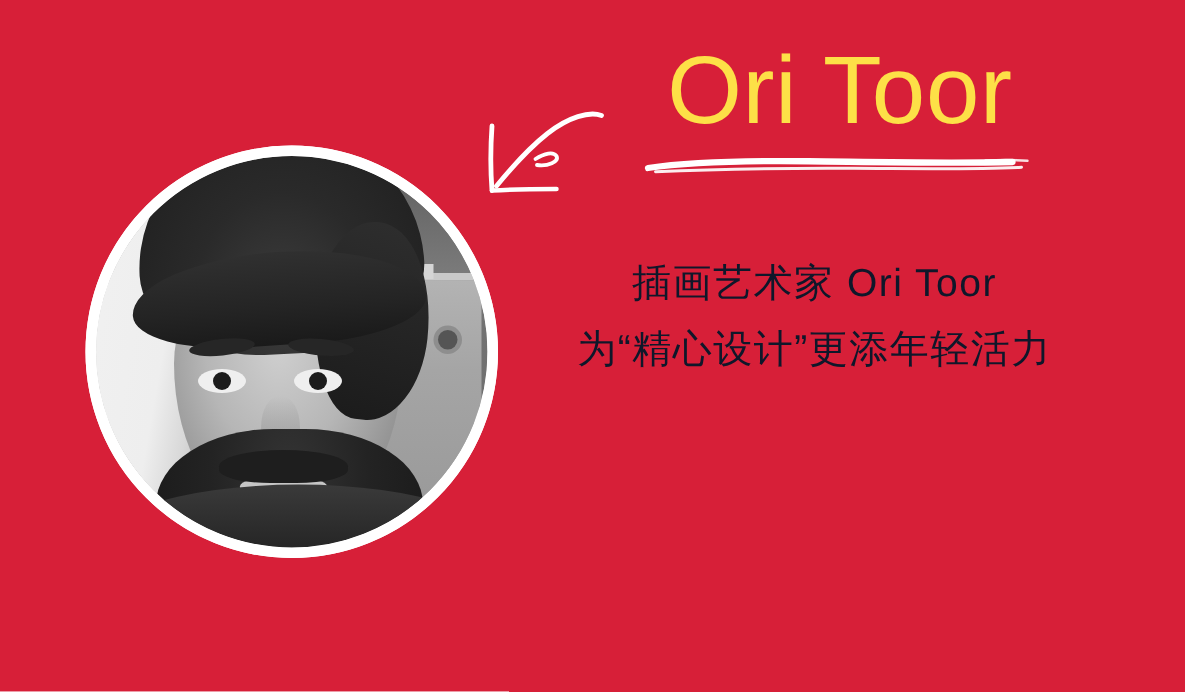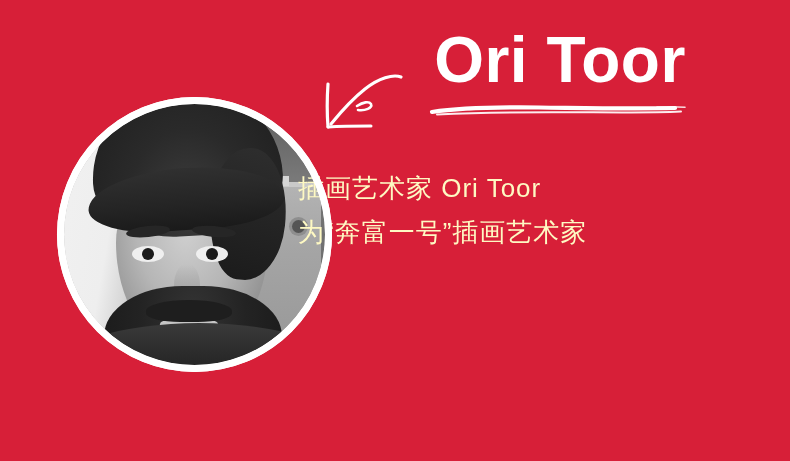--- a/index.html
+++ b/index.html
@@ -232,42 +232,43 @@
 
   
   .title-block {
     position: absolute;
     left: 360px;
     top: 28px;
     width: 400px;
     text-align: center;
   }
   .title {
-    color: #ffffff;
+    color: #fde047;
     font-size: 64px;
-    font-weight: bold;
+    font-weight: normal;
     letter-spacing: 0.5px;
     line-height: 1.0;
     margin: 0;
     white-space: nowrap;
   }
   .underline {
     display: block;
     margin: 10px auto 0;
     width: 262px;
     height: 16px;
   }
 
   
   .body-text {
     position: absolute;
     left: 298px;
     top: 166px;
     width: 490px;
-    color: #fef9c3;
+    text-align: center;
+    color: #0f172a;
   }
   .body-line {
     font-size: 26px;
     font-weight: 300;
     line-height: 44px;
     letter-spacing: 1px;
     white-space: nowrap;
   }
 </style>
 </head>
@@ -314,16 +315,16 @@
     <svg class="underline" viewBox="0 0 262 16" preserveAspectRatio="none">
       <path d="M3 10 C 30 6, 70 5, 110 5.5 C 155 6, 200 7, 246 6" stroke="#ffffff" stroke-width="4.2" fill="none" stroke-linecap="round"></path>
       <path d="M8 12.5 C 50 10.5, 96 10, 140 10.2 C 186 10.4, 222 11, 252 9.5" stroke="#ffffff" stroke-width="2" fill="none" stroke-linecap="round" opacity="0.92"></path>
       <path d="M40 7.6 C 90 5.4, 150 5, 205 6.2" stroke="#ffffff" stroke-width="1.2" fill="none" stroke-linecap="round" opacity="0.7"></path>
       <path d="M228 5 C 238 4.6, 248 4.6, 256 5.2" stroke="#ffffff" stroke-width="1.6" fill="none" stroke-linecap="round" opacity="0.85"></path>
     </svg>
   </div>
 
   <div class="body-text">
     <div class="body-line">插画艺术家 Ori Toor</div>
-    <div class="body-line">为“奔富一号”插画艺术家</div>
+    <div class="body-line">为“精心设计”更添年轻活力</div>
   </div>
 
 </div>
 
 </body></html>

